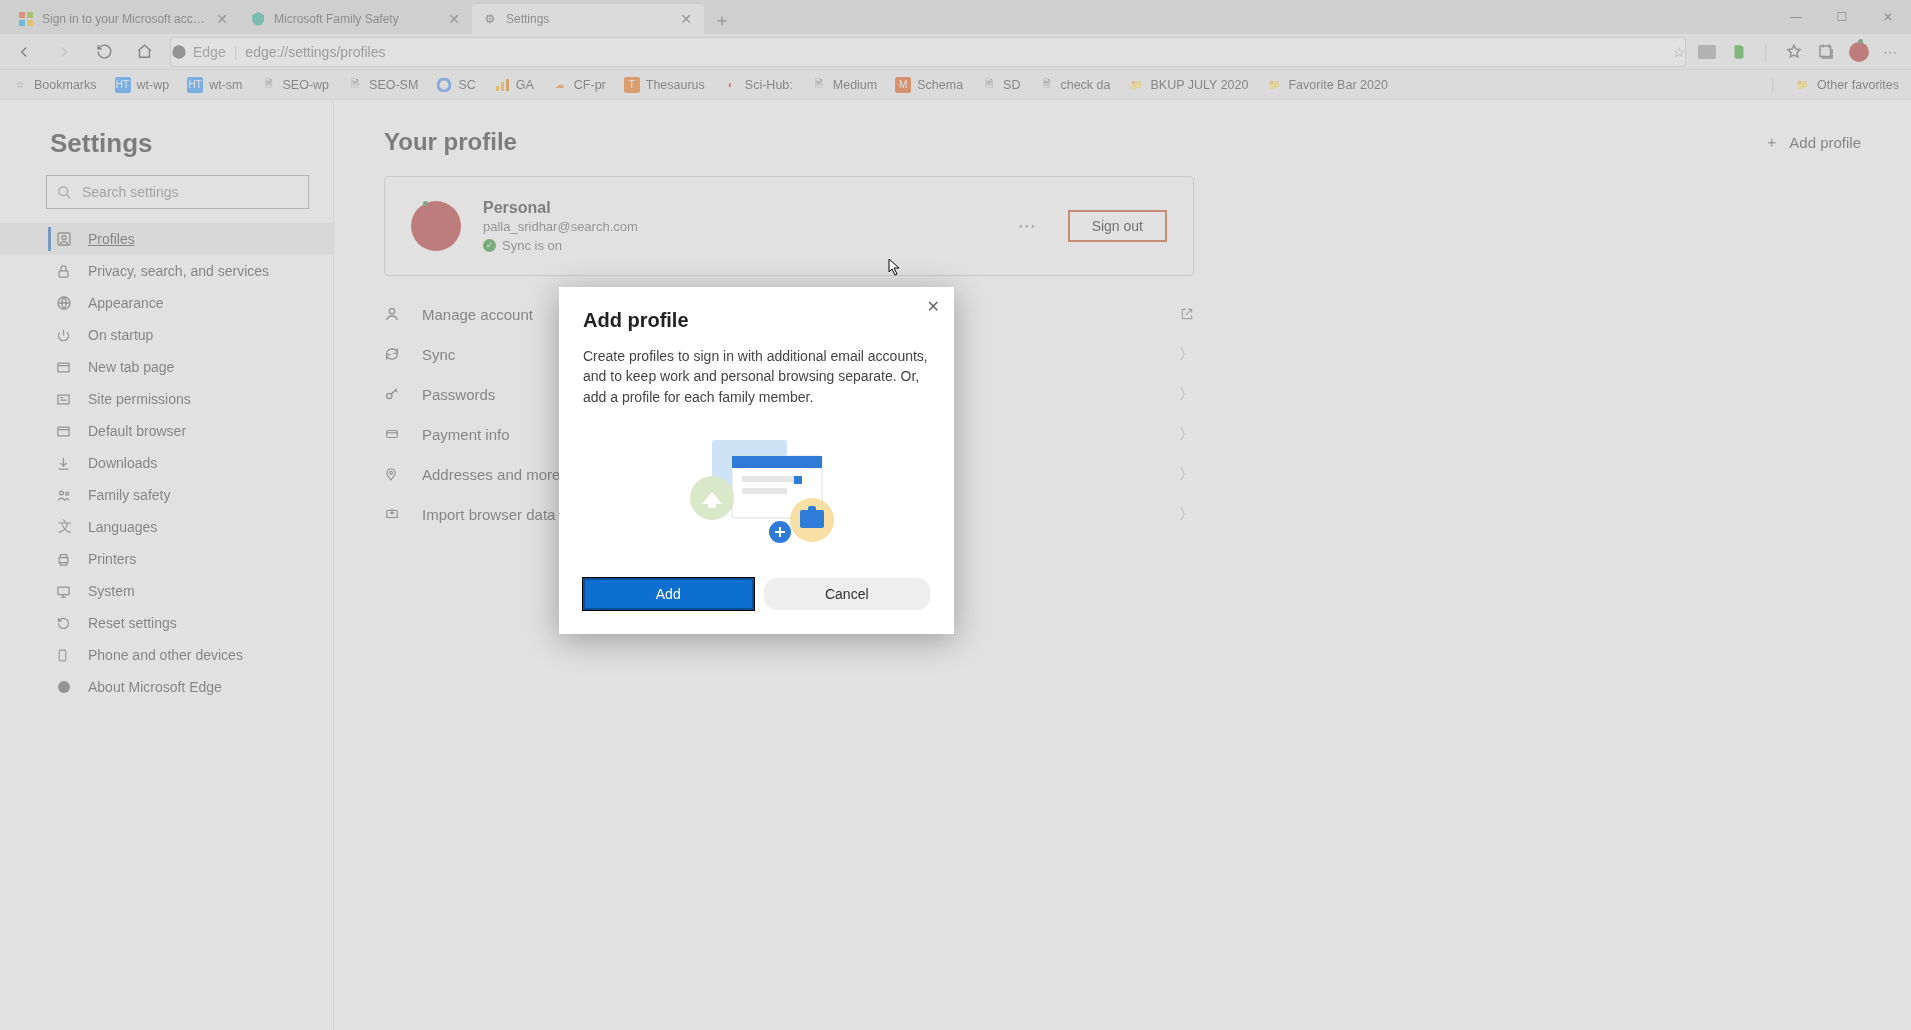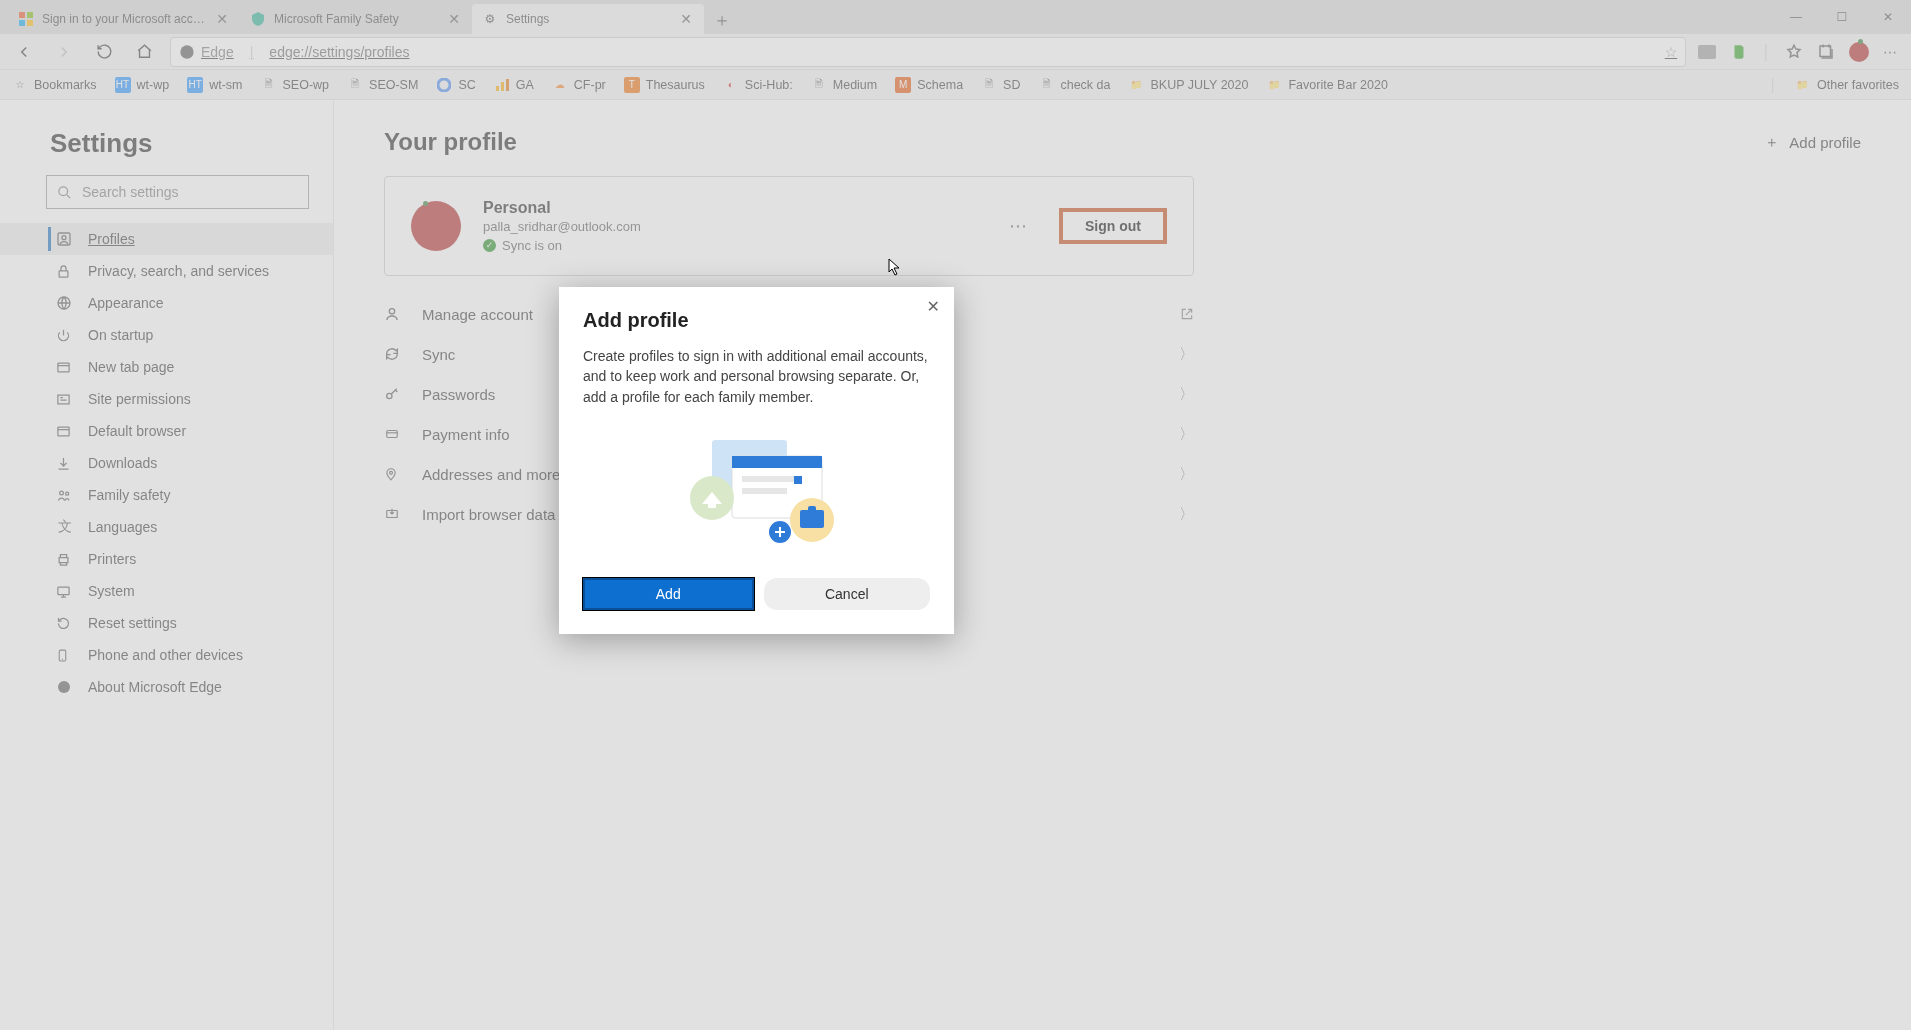--- a/index.html
+++ b/index.html
@@ -13,21 +13,21 @@
   .tab .title { flex: 1; white-space: nowrap; overflow: hidden; text-overflow: ellipsis; }
   .tab .close { width: 16px; height: 16px; display: flex; align-items: center; justify-content: center; color: #555; font-size: 14px; }
   .newtab { width: 28px; height: 28px; display: flex; align-items: center; justify-content: center; font-size: 18px; color: #555; margin-left: 4px; }
   .winctl { position: absolute; right: 0; top: 0; height: 34px; display: flex; }
   .winctl > div { width: 46px; display: flex; align-items: center; justify-content: center; color: #444; font-size: 12px; }
 
   
   .toolbar { height: 36px; background: #f2f2f2; display: flex; align-items: center; padding: 0 10px; gap: 12px; border-bottom: 1px solid #ddd; }
   .toolbtn { width: 28px; height: 28px; display: flex; align-items: center; justify-content: center; color: #333; }
   .toolbtn.dim { color: #aaa; }
-  .omnibox { flex: 1; height: 30px; background: #fff; border: 1px solid #ccc; border-radius: 4px; display: flex; align-items: center; padding: 0 8px; gap: 16px; color: #333; font-size: 14px; text-decoration: underline; }
+  .omnibox { flex: 1; height: 30px; background: #fff; border: 1px solid #ccc; border-radius: 4px; display: flex; align-items: center; padding: 0 0; gap: 8px; color: #333; font-size: 14px; }
   .omnibox .brand { color: #777; display: flex; align-items: center; gap: 6px; }
   .omnibox .sep { color: #ccc; }
   .omnibox .addr { color: #666; }
   .right-icons { display: flex; gap: 14px; align-items: center; padding-right: 4px; }
   .icon-apple { width:20px; height:20px; border-radius:50%; background:#b22222; display:inline-block; position:relative; }
   .icon-apple::after { content:""; position:absolute; top:-3px; left:9px; width:5px; height:5px; background:#2e7d32; border-radius:50%; }
 
   
   .bmbar { height: 30px; background: #f2f2f2; border-bottom: 1px solid #ddd; display: flex; align-items: center; padding: 0 12px; gap: 18px; font-size: 12.5px; color: #333; }
   .bm { display: flex; align-items: center; gap: 6px; white-space: nowrap; }
@@ -52,21 +52,21 @@
   .contenthead h2 { font-size: 24px; font-weight: 600; }
   .addprof { display: flex; align-items: center; gap: 10px; color: #333; font-size: 15px; }
   .profilecard { border: 1px solid #ccc; border-radius: 4px; padding: 22px 26px; display: flex; align-items: center; gap: 22px; margin-bottom: 18px; width:810px; }
   .avatar { width: 50px; height: 50px; border-radius: 50%; background:#b22222; display:flex; align-items:center; justify-content:center; color:#fff; font-size:9px; text-align:center; }
   .pinfo { flex: 1; }
   .pinfo .pname { font-weight: 600; font-size: 16px; }
   .pinfo .pemail { color: #555; font-size: 13px; margin-top: 2px; }
   .pinfo .psync { color: #555; font-size: 13px; margin-top: 4px; display:flex; align-items:center; gap:6px;}
   .psync .dot { width:13px; height:13px; border-radius:50%; background:#1a8a1a; display:inline-block; color:#fff; font-size:9px; line-height:13px; text-align:center;}
   .more { color:#666; font-size:18px; padding:0 10px; }
-  .signout { border: 4px solid #c2410c; background:#fff; padding: 6px 22px; font-size: 14px; font-weight: bold; }
+  .signout { border: 2px solid #c2410c; background:#fff; padding: 6px 22px; font-size: 14px; }
 
   .rowlink { height: 40px; display: flex; align-items: center; gap: 18px; color:#333; font-size: 15px; width:810px; }
   .rowlink .ricon { width: 20px; text-align:center; color:#555; }
   .rowlink .rarrow { margin-left:auto; color:#777; }
 
   
   .overlay { position:absolute; inset:0; background:rgba(200,200,200,0.55); }
 
   
   .modal { position:absolute; left:559px; top:287px; width:395px; background:#fff; box-shadow:0 6px 30px rgba(0,0,0,.3); padding: 22px 24px 24px 24px; }
@@ -420,21 +420,21 @@
         <span>Add profile</span>
       </div>
     </div>
 
     <div class="profilecard">
       <div class="avatar">
           <span class="icon-apple" style="width:44px;height:44px"></span>
         </div>
       <div class="pinfo">
         <div class="pname">Personal</div>
-        <div class="pemail">palla_sridhar@outlook.com</div>
+        <div class="pemail">palla_sridhar@search.com</div>
         <div class="psync">
             <span class="dot">✓</span>
             <span>Sync is on</span>
           </div>
       </div>
       <div class="more">⋯</div>
       <button class="signout">Sign out</button>
     </div>
 
     <div class="rowlink">

